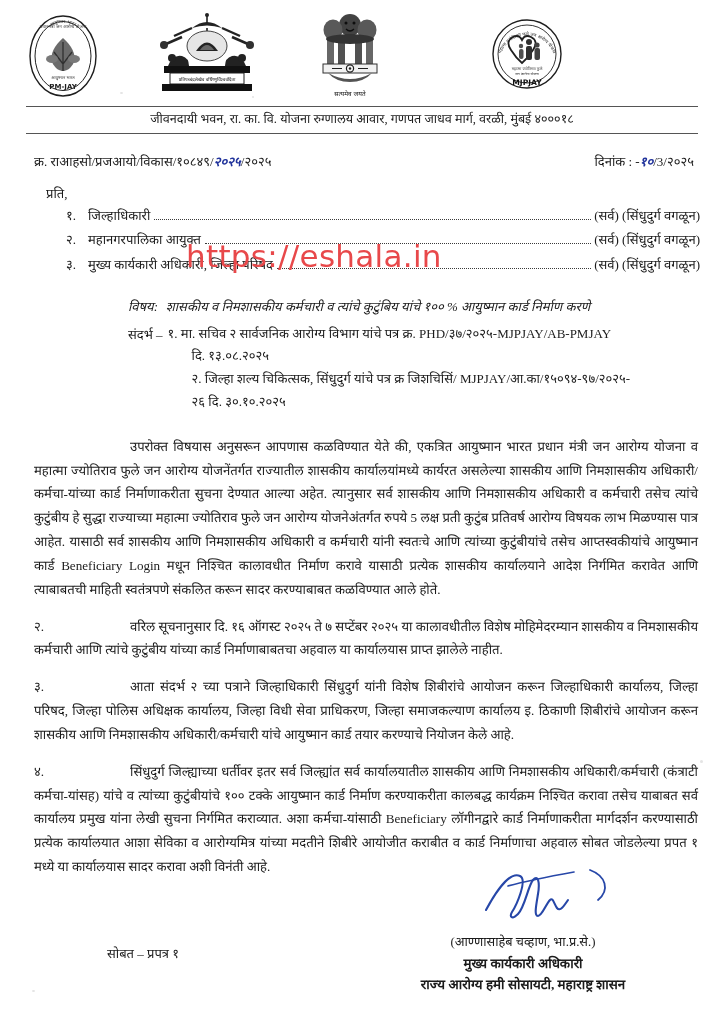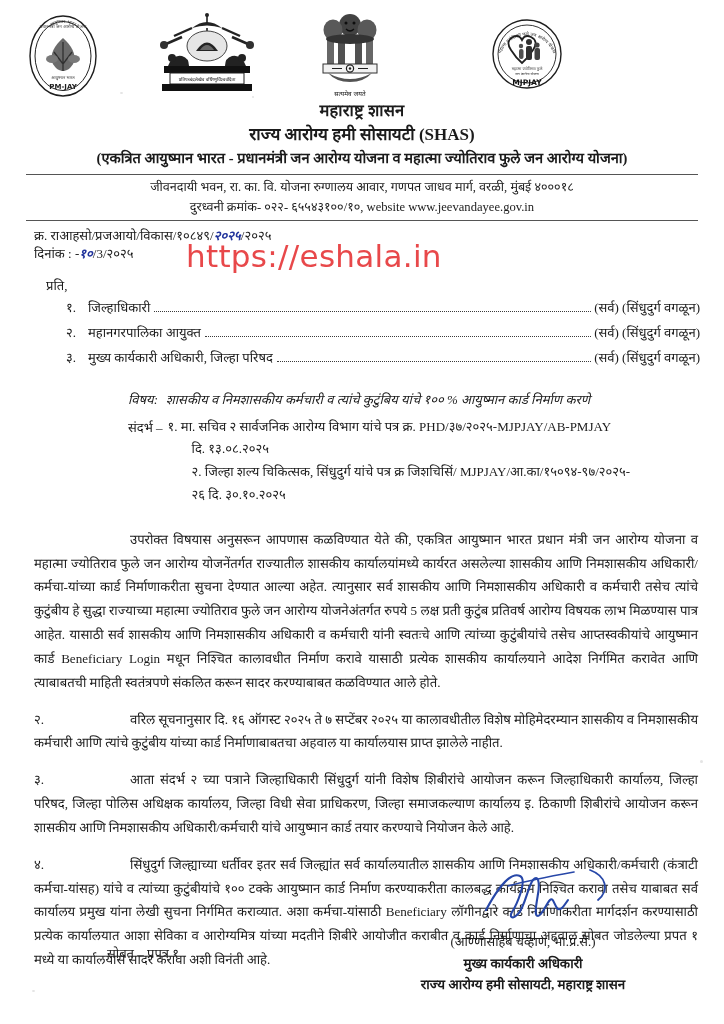--- a/index.html
+++ b/index.html
@@ -74,22 +74,21 @@
     border-top: 1px solid #555;
     margin: 3px 26px 0 26px;
   }
 
   
   .refrow {
     display: flex;
     justify-content: space-between;
     align-items: flex-start;
     font-size: 13px;
-    margin: 5px 30px 0 34px;
-    flex-direction: column;
+    margin: 18px 30px 0 34px;
   }
   .ref-left, .ref-right { white-space: nowrap; }
   .hand {
     color: #22349c;
     font-family: "DejaVu Sans", sans-serif;
     font-weight: bold;
     font-style: italic;
     font-size: 13px;
   }
 
@@ -306,29 +305,23 @@
         <defs>
             <path id="mjarc" d="M14 44 A28 28 0 0 1 68 44"></path>
           </defs>
         <text font-size="4.4" fill="#333" font-family="'DejaVu Sans',sans-serif">
           <textPath href="#mjarc" startOffset="50%" text-anchor="middle">महात्मा ज्योतिराव फुले जन आरोग्य योजना</textPath>
         </text>
       </svg>
     </div>
   </div>
 
-  <div class="org-block">
-    <div class="org-line1">महाराष्ट्र शासन</div>
-    <div class="org-line2">राज्य आरोग्य हमी सोसायटी (SHAS)</div>
-    <div class="org-line3">(एकत्रित आयुष्मान भारत - प्रधानमंत्री जन आरोग्य योजना व महात्मा ज्योतिराव फुले जन आरोग्य योजना)</div>
-  </div>
   <hr class="rule">
   <div class="addr-block">
     <div>जीवनदायी भवन, रा. का. वि. योजना रुग्णालय आवार, गणपत जाधव मार्ग, वरळी, मुंबई ४०००१८</div>
-    <div>दुरध्वनी क्रमांक- ०२२- ६५५४३१००/१०, website www.jeevandayee.gov.in</div>
   </div>
   <hr class="rule2">
 
   <div class="refrow">
     <div class="ref-left">
       <span>क्र. राआहसो/प्रजआयो/विकास/१०८४९/</span><span class="hand">२०२५</span><span>/२०२५</span>
     </div>
     <div class="ref-right">
       <span>दिनांक : -</span><span class="hand">१०</span><span>/3/२०२५</span>
     </div>

